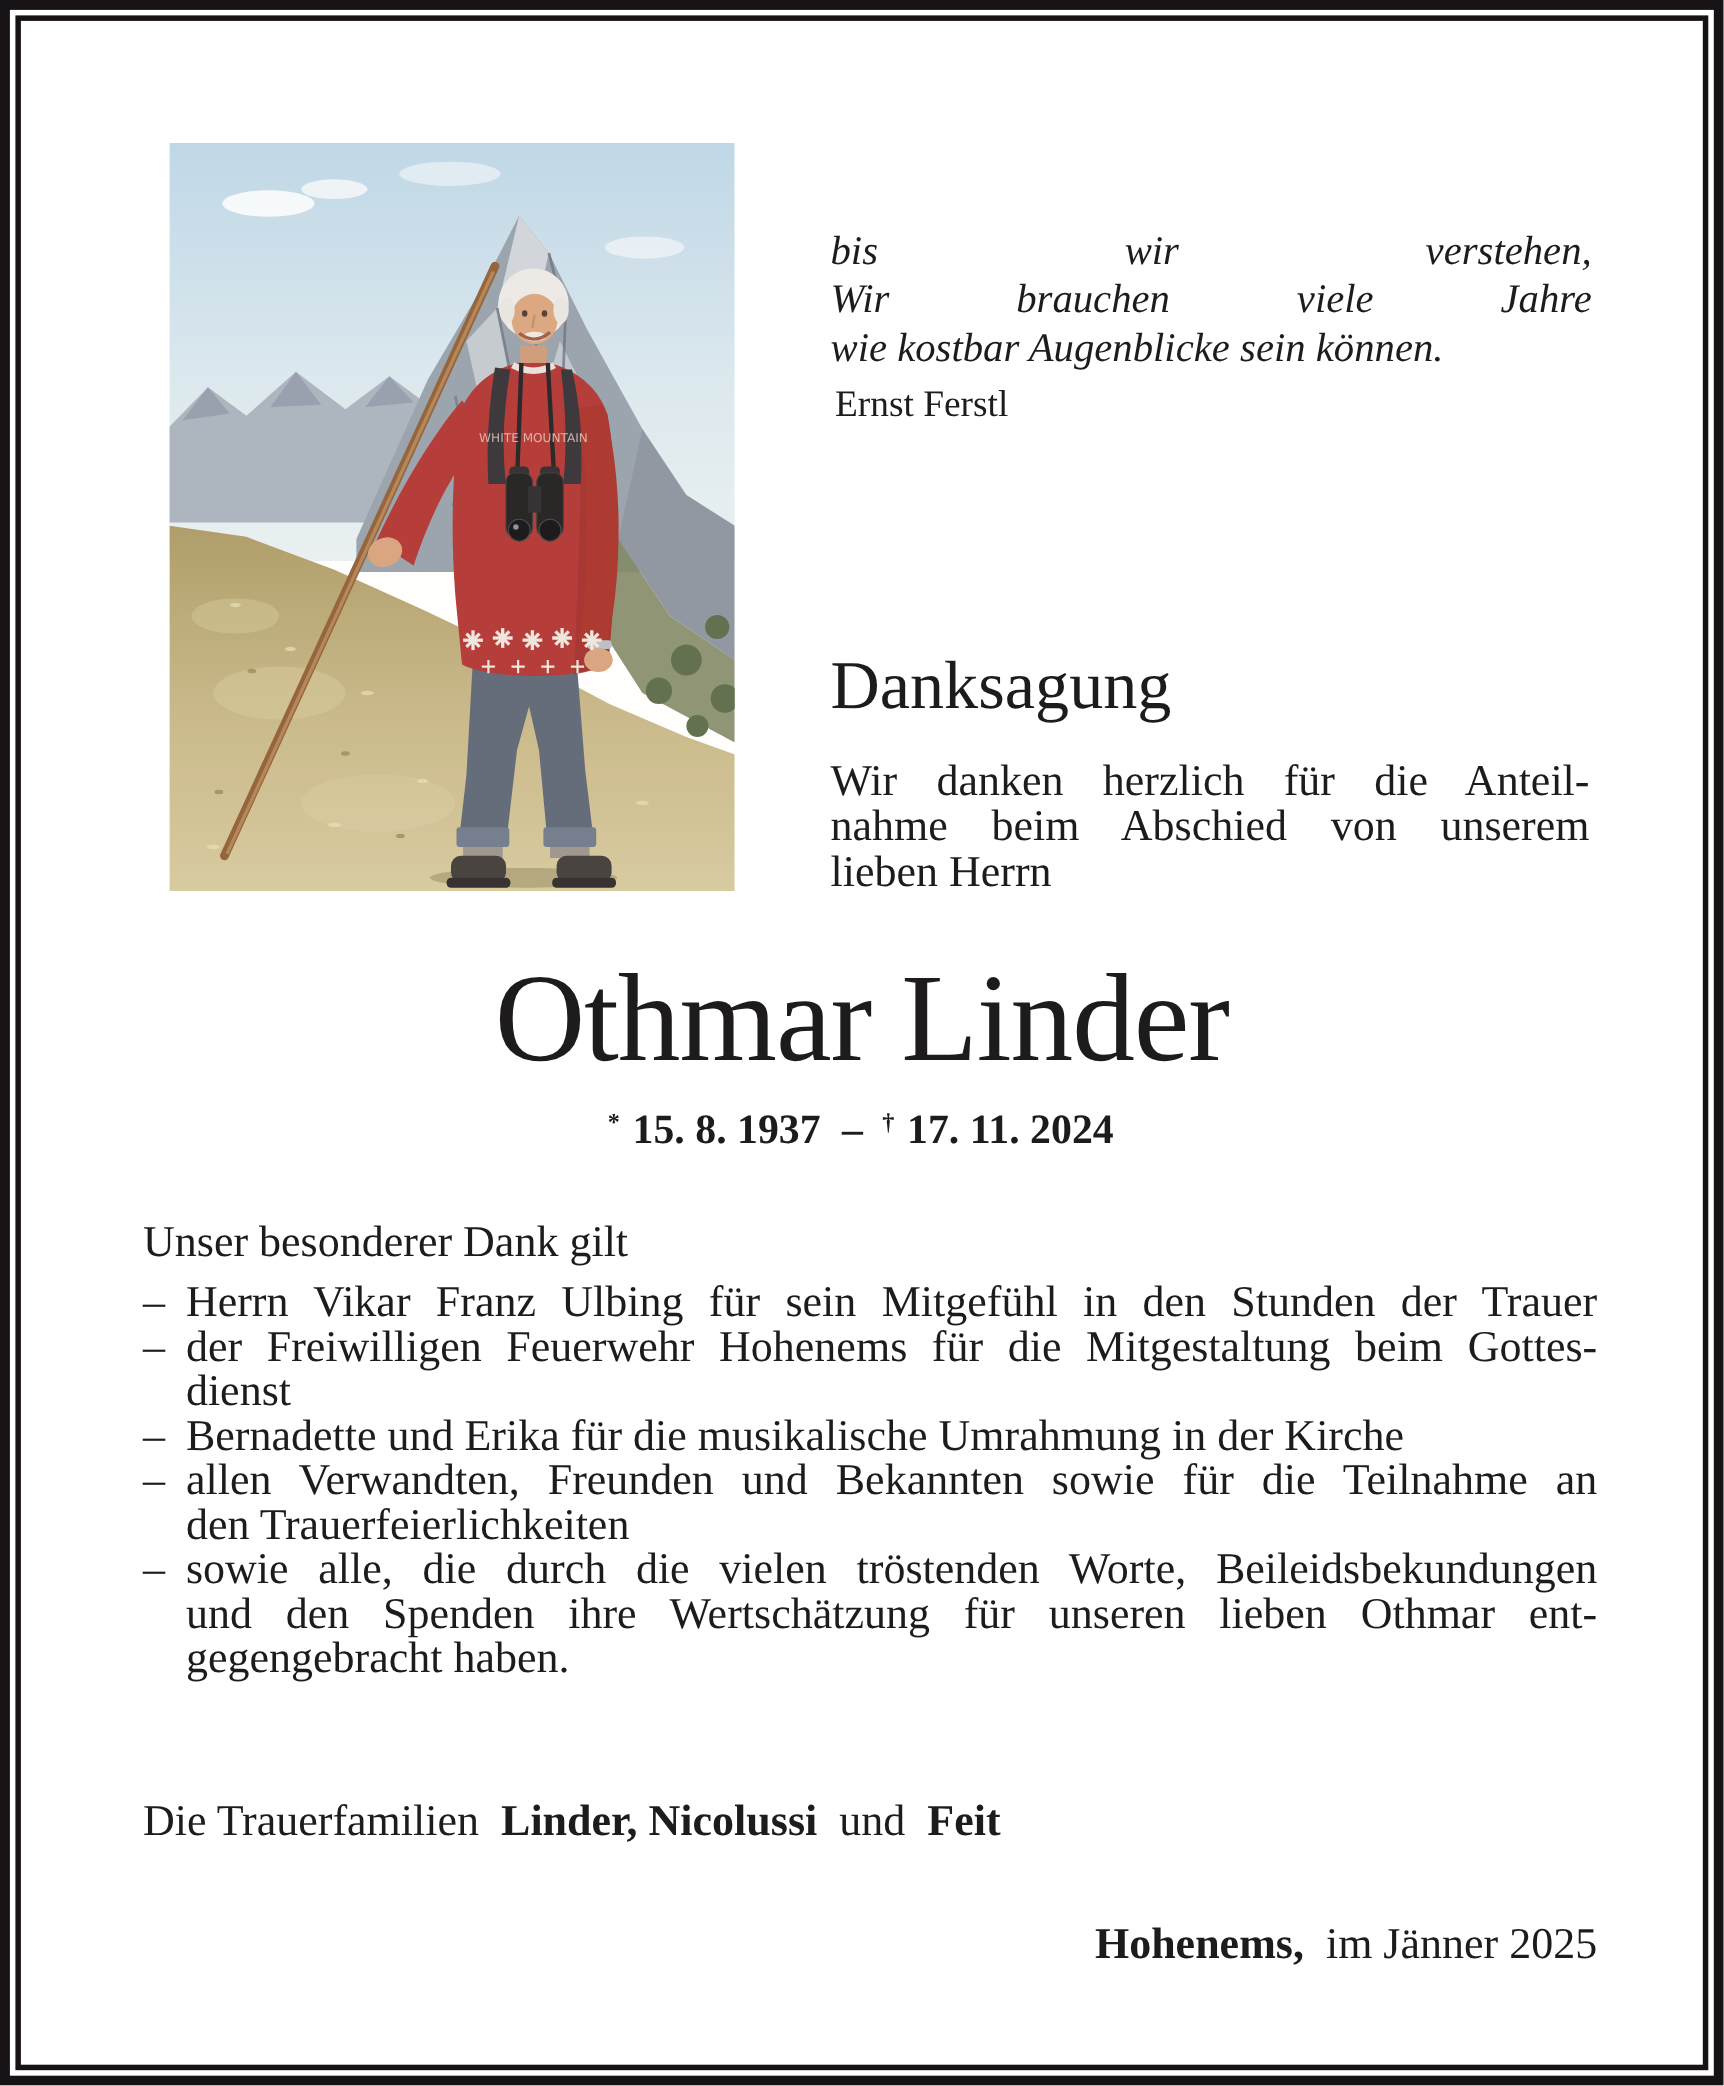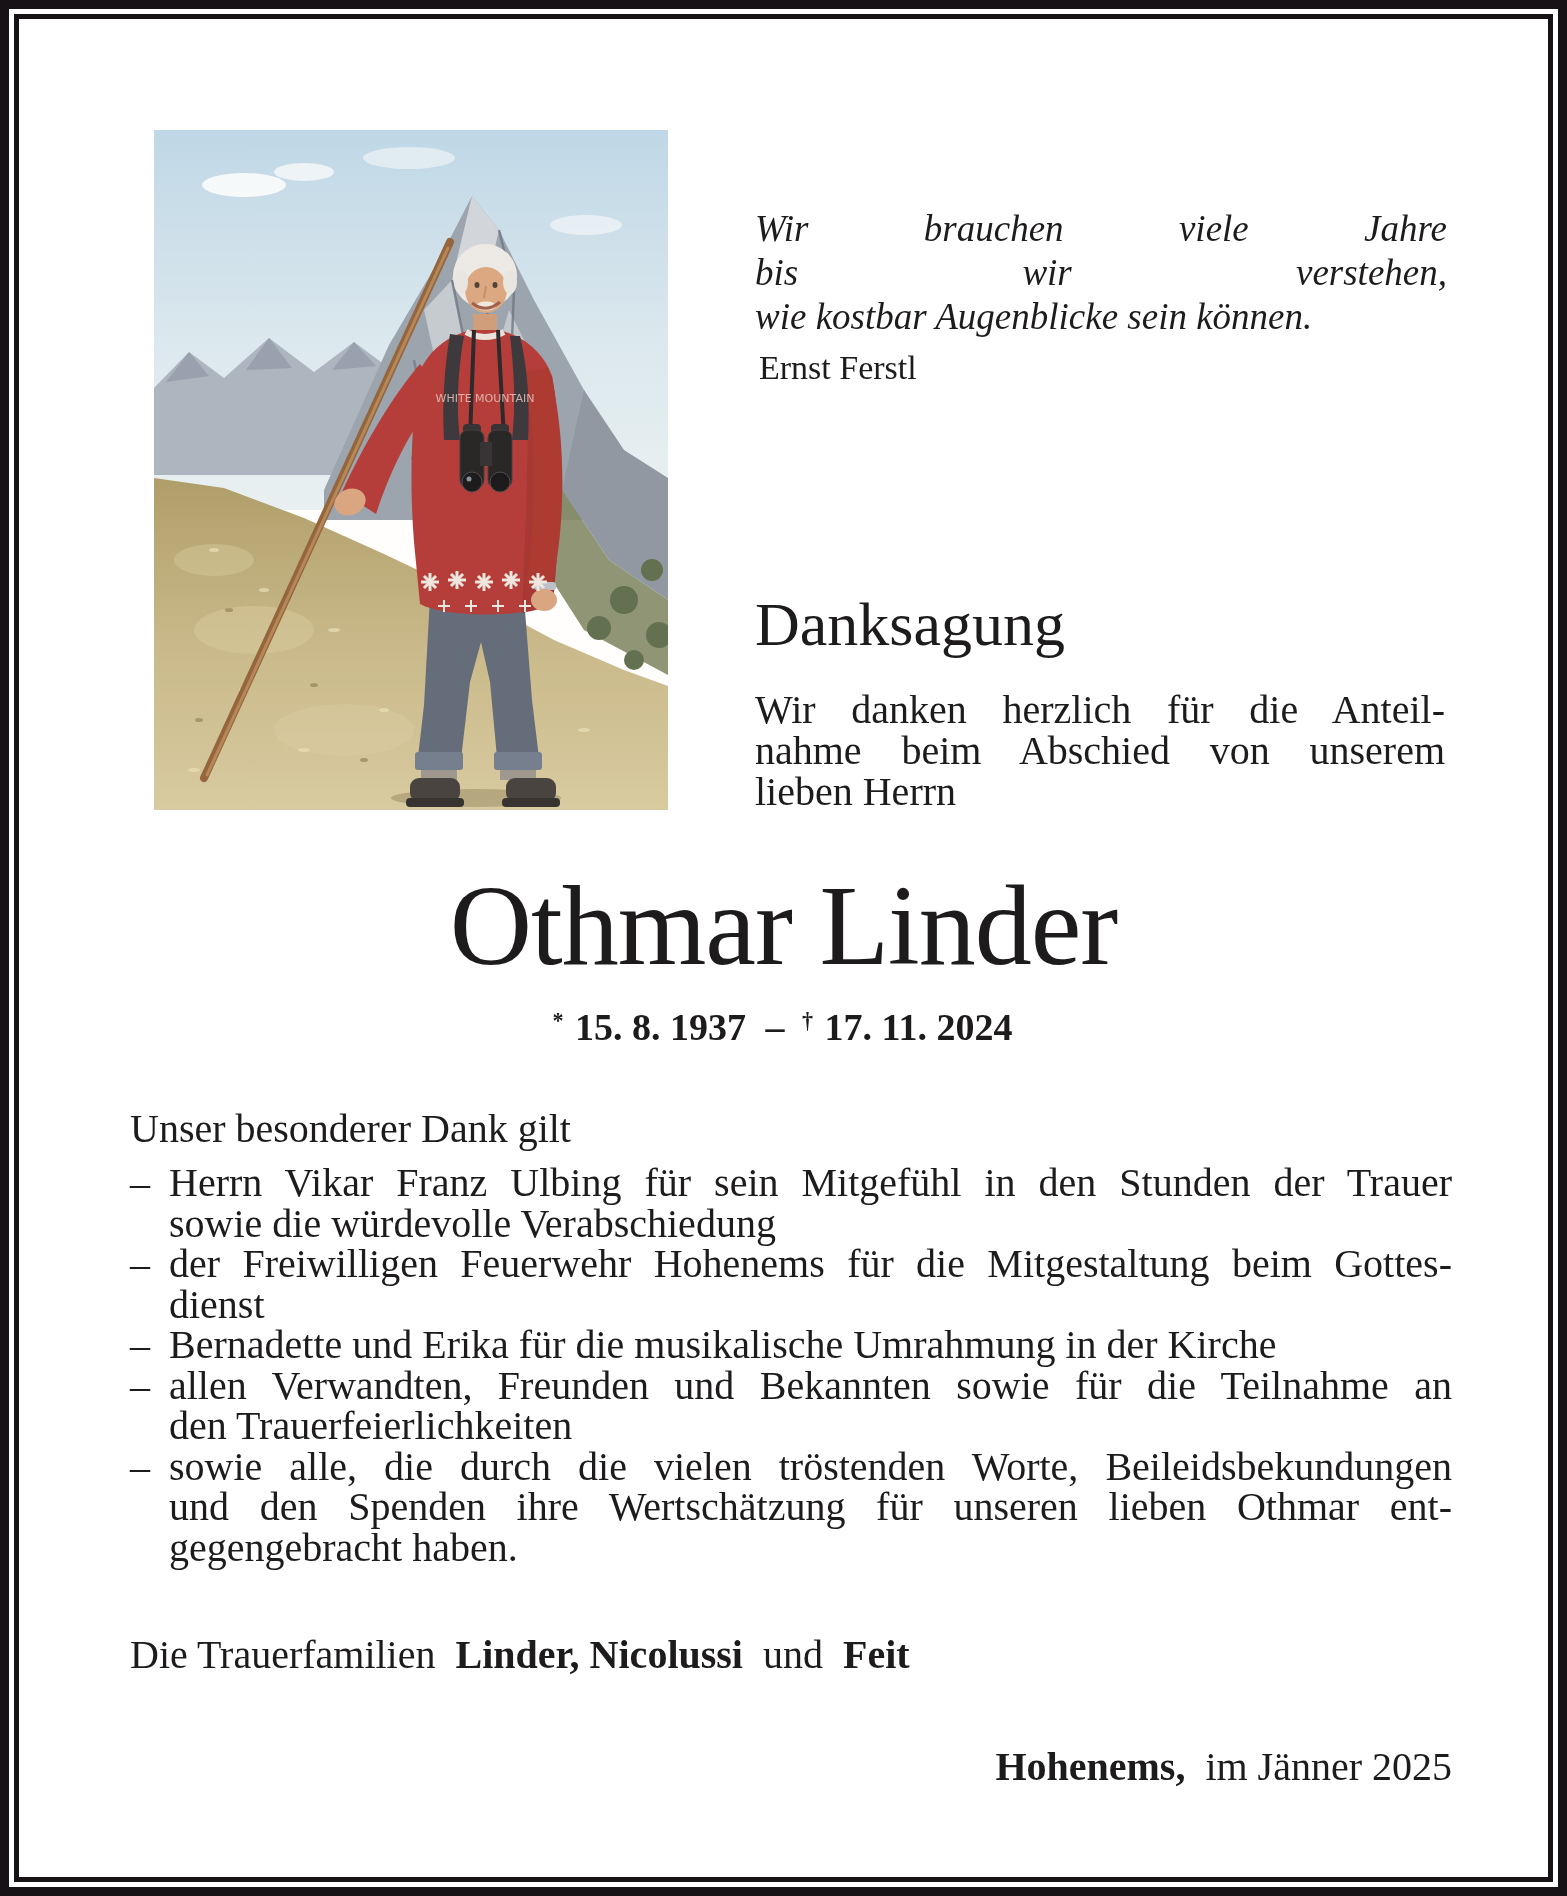--- a/index.html
+++ b/index.html
@@ -204,22 +204,22 @@
           </g>
           <line x1="50" y1="648" x2="296" y2="112" stroke="#8f5e33" stroke-width="8" stroke-linecap="round"></line>
           <line x1="53" y1="645" x2="294" y2="118" stroke="#c2915d" stroke-width="3" stroke-linecap="round" opacity="0.7"></line>
           <ellipse cx="196" cy="372" rx="16" ry="13" fill="#d7a27c" transform="rotate(-22 196 372)"></ellipse>
         </g>
         <rect x="0" y="0" width="514" height="680" fill="#f7ecd8" opacity="0.06"></rect>
       </svg>
     </div>
 
     <div class="abs quote">
+          <div class="jl">bis wir verstehen,</div>
           <div class="jl">Wir brauchen viele Jahre</div>
-          <div class="jl">bis wir verstehen,</div>
           <div class="ll">wie kostbar Augenblicke sein können.</div>
         </div>
     <div class="abs attribution">Ernst Ferstl</div>
 
     <div class="abs heading">Danksagung</div>
     <div class="abs intro">
           <div class="jl">Wir danken herzlich für die Anteil-</div>
           <div class="jl">nahme beim Abschied von unserem</div>
           <div class="ll">lieben Herrn</div>
         </div>
@@ -232,21 +232,20 @@
       <span class="sym">†</span>
       <span class="d">17. 11. 2024</span>
     </div>
 
     <div class="abs section-title">Unser besonderer Dank gilt</div>
     <div class="abs thanks-list">
           <div class="t-item">
             <span class="t-dash">–</span>
             <div class="t-body">
               <div class="jl">Herrn Vikar Franz Ulbing für sein Mitgefühl in den Stunden der Trauer</div>
-              <div class="ll">sowie die würdevolle Verabschiedung</div>
             </div>
           </div>
           <div class="t-item">
             <span class="t-dash">–</span>
             <div class="t-body">
               <div class="jl">der Freiwilligen Feuerwehr Hohenems für die Mitgestaltung beim Gottes-</div>
               <div class="ll">dienst</div>
             </div>
           </div>
           <div class="t-item">

